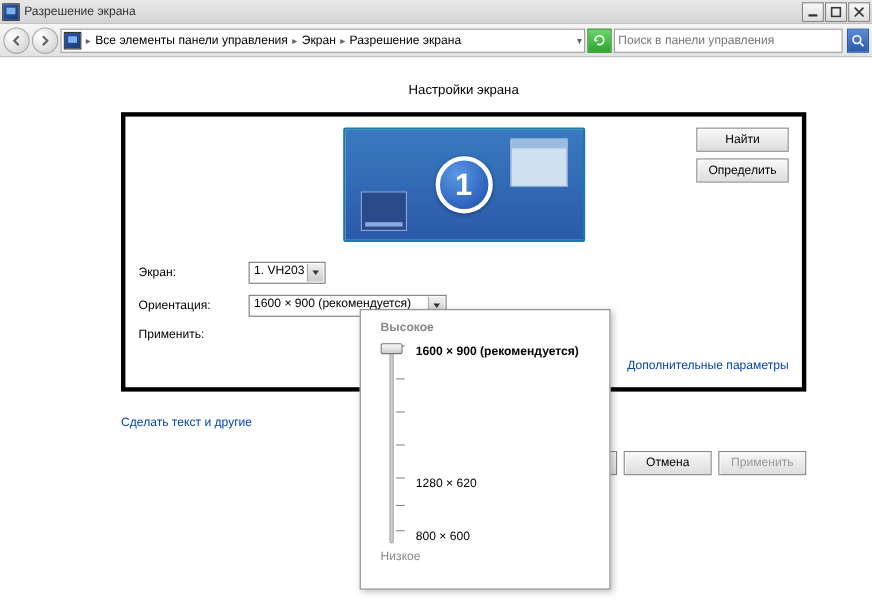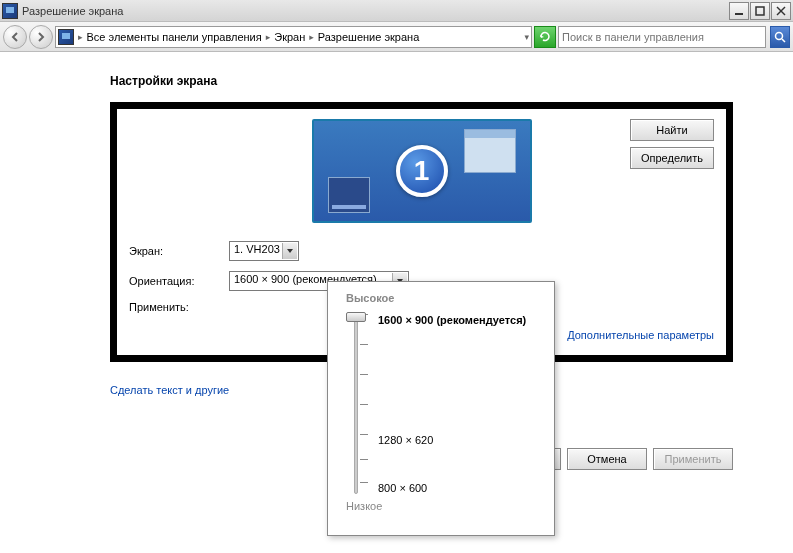--- a/index.html
+++ b/index.html
@@ -25,22 +25,22 @@
 .breadcrumb-box .crumb { color:#000; white-space:nowrap; }
 .refresh-box { width:22px; height:22px; border:1px solid #1a8a1a; background:linear-gradient(#6ed46e,#2aa62a); display:inline-flex; align-items:center; justify-content:center; }
 .refresh-box svg{width:14px;height:14px;}
 .search-box { width:208px; height:22px; border:1px solid #999; background:#fff; display:flex; align-items:center; padding:0 3px; }
 .search-box input { border:none; outline:none; flex:1; font-size:11px; background:transparent; color:#777; }
 .search-btn { width:20px; height:22px; border:1px solid #2a5aaa; background:linear-gradient(#5a8ad8,#2a5aaa); display:inline-flex; align-items:center; justify-content:center; margin-left:2px; }
 .search-btn svg{width:12px;height:12px;}
 
 
 .content { padding: 22px 60px 0 110px; }
-.page-title { font-size:12px; font-weight:bold; margin-bottom: 14px; }
-.panel { border:7px solid #000000; padding: 10px 12px 14px; position:relative; }
+.page-title { font-size:12px; font-weight:normal; margin-bottom: 14px; text-align: center; }
+.panel { border:4px solid #000000; padding: 10px 12px 14px; position:relative; }
 .preview-row { display:flex; align-items:flex-start; gap:12px; }
 .monitor-preview { margin: 0 auto; width: 220px; height: 104px; border: 2px solid #1a7aaa; background: linear-gradient(#3a7abf,#2a5aaa); border-radius:2px; position:relative; display:flex; align-items:center; justify-content:center; }
 .monitor-preview .badge { width: 52px; height:52px; border-radius:50%; background: radial-gradient(circle at 35% 30%, #5a9ae6, #1a4aaa); border:4px solid #fff; display:flex; align-items:center; justify-content:center; color:#fff; font-size:28px; font-weight:bold; box-shadow: 0 1px 4px rgba(0,0,0,.4); }
 .monitor-preview .mini-win { position:absolute; background:#cfe0f0; border:1px solid #8aaad0; }
 .monitor-preview .mini-win.w1 { right:14px; top:8px; width:52px; height:44px; }
 .monitor-preview .mini-win.w1::before { content:""; position:absolute; top:0; left:0; right:0; height:8px; background:#9abce0; }
 .monitor-preview .mini-win.w2 { left:14px; bottom:8px; width:42px; height:36px; background:#2a4a8a; }
 .monitor-preview .mini-win.w2::after { content:""; position:absolute; bottom:3px; left:3px; right:3px; height:4px; background:#8aaae0; }
 .side-buttons { position:absolute; right:12px; top:10px; display:flex; flex-direction:column; gap:6px; }
 .btn { min-width: 80px; height:22px; border:1px solid #888; background:linear-gradient(#f8f8f8,#ddd); padding:0 10px; cursor:default; display:inline-flex; align-items:center; justify-content:center; box-shadow: 1px 1px 0 #fff inset; }
@@ -50,21 +50,21 @@
 .label-col { width: 100px; }
 .select { height:20px; border:1px solid #7a7a7a; background:#fff; display:inline-flex; align-items:center; padding:0 18px 4px 4px; position:relative; }
 .select .arrow { position:absolute; right:1px; top:1px; bottom:1px; width:15px; background:linear-gradient(#f0f0f0,#ccc); border-left:1px solid #aaa; display:flex; align-items:center; justify-content:center; }
 .select .arrow svg{width:8px;height:8px;}
 .sel-display { min-width: 60px; }
 .sel-resolution { min-width: 180px; }
 .link-row { margin-top: 16px; }
 .link { color:#0645ad; cursor:pointer; }
 .bottom-links { margin-top: 22px; }
 .bottom-links div { margin-bottom: 8px; }
-.action-row { position:absolute; right:60px; top:448px; display:flex; gap:6px; }
+.action-row { position:absolute; right:60px; top:410px; display:flex; gap:6px; }
 
 
 .popup { position:absolute; left:327px; top:281px; width:228px; height:255px; border:1px solid #888; background:#fff; box-shadow: 2px 2px 6px rgba(0,0,0,.25); padding:10px 12px 8px 18px; }
 .popup .top-lbl { color:#888; margin-bottom: 10px; font-weight: bold; }
 .popup .bot-lbl { color:#888; margin-top: 6px; }
 .slider-area { display:flex; gap:12px; }
 .slider-track { position:relative; width:20px; height:180px; }
 .slider-track .groove { position:absolute; left:8px; top:0; width:4px; height:180px; background:#ccc; border:1px solid #aaa; border-radius:2px; }
 .slider-track .tick { position:absolute; left:14px; width:8px; height:1px; background:#888; }
 .slider-track .thumb { position:absolute; left:0; width:20px; height:10px; background:linear-gradient(#f8f8f8,#ccc); border:1px solid #777; border-radius:2px; }

